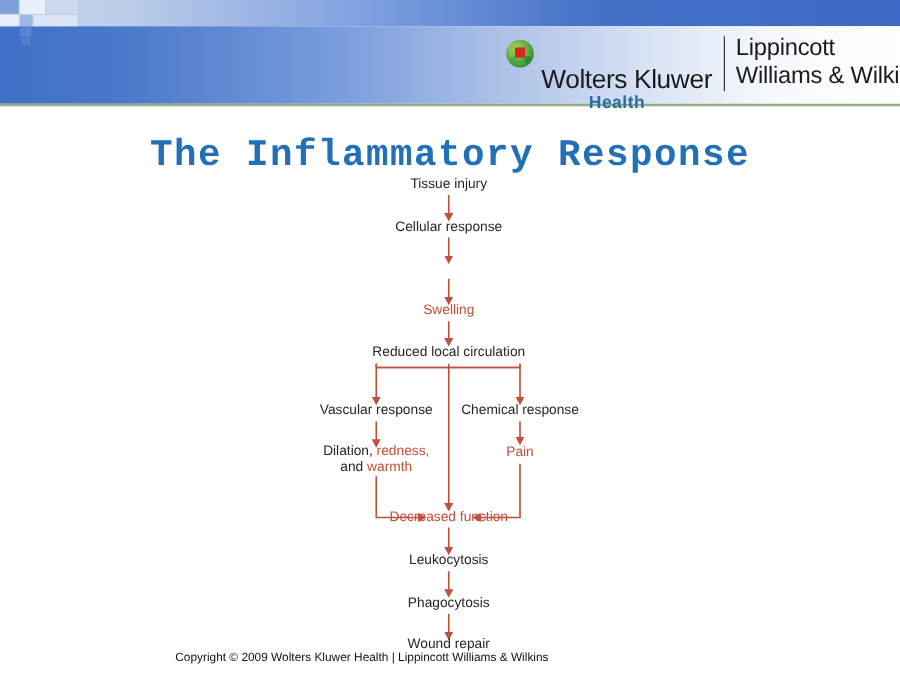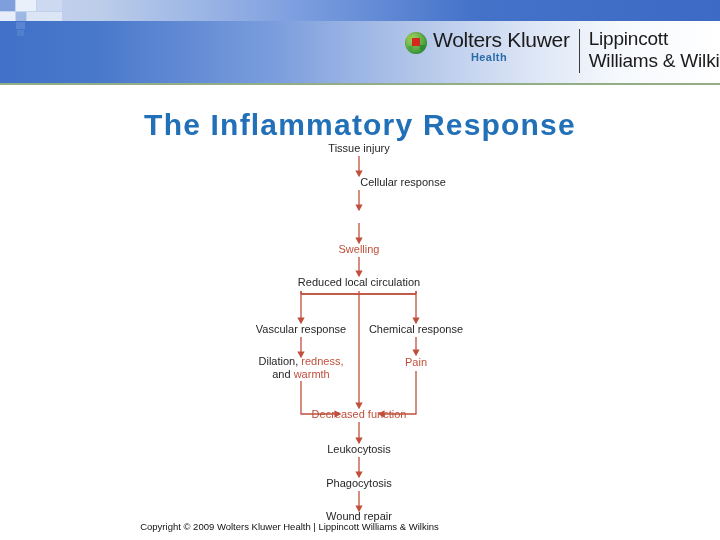--- a/index.html
+++ b/index.html
@@ -51,43 +51,43 @@
   }
   .logo-mark .sq{ position:absolute; }
   .logo-mark .sq.a{ left:7px;  top:6px;  width:8px; height:8px; background:#d4281f; }
   .logo-mark .sq.b{ left:2px;  top:3px;  width:5px; height:5px; background:#8fc53f; opacity:.85;}
   .logo-mark .sq.c{ left:15px; top:13px; width:5px; height:5px; background:#2c8a3c; opacity:.9;}
   .logo-mark .sq.d{ left:3px;  top:14px; width:5px; height:5px; background:#4aa24a; opacity:.8;}
   .wk-words{ display:flex; flex-direction:column; }
   .wk-name{
     font-family:"Liberation Sans", sans-serif;
     font-size:21px; color:#1b1b1b; line-height:23px;
-    letter-spacing:-.3px; white-space:nowrap;
+    letter-spacing:-.3px; white-space:nowrap;margin-top:24px;
   }
   .wk-health{
-    font-size:11px; color:#2a6ca8; line-height:12px;
+    font-size:14px; color:#2a6ca8; line-height:12px;
     margin-left:38px; letter-spacing:.4px; font-weight:bold;
   }
   .logo-div{
     width:1px; background:#3a3a3a; height:44px;
     margin:1px 9px 0 9px;
   }
   .lww{
     font-family:"Liberation Sans", sans-serif;
     font-size:19px; color:#1b1b1b; line-height:22px;
     letter-spacing:-.2px; white-space:nowrap;
   }
 
   
   #title{
     position:absolute; left:0; top:108px; width:720px;
     text-align:center;
     font-size:30px; font-weight:bold; color:#2270b8;
     letter-spacing:1.2px;
-    font-family:Liberation Sans, sans-serif;
+    font-family:Liberation Mono, monospace;
   }
 
   
   #flow{ position:absolute; left:0; top:0; width:620px; height:540px; }
   #flow svg{ position:absolute; left:0; top:0; }
   .node{
     position:absolute; transform:translate(-50%,-50%);
     white-space:nowrap; text-align:center;
     font-size:11px; color:#262626; line-height:13px;
     font-family:"Liberation Sans", sans-serif;
@@ -162,21 +162,21 @@
       <line x1="359" y1="457" x2="359" y2="473"></line>
       <line x1="359" y1="491" x2="359" y2="507"></line>
     </g>
     <g stroke="#c0503c" stroke-width="1.3" fill="none">
       <path d="M301,291 L301,294 M301,294 L416,294 M416,294 L416,291"></path>
       <line x1="301" y1="294" x2="416" y2="294"></line>
     </g>
   </svg>
 
   <div class="node" style="left:359px; top:148px;">Tissue injury</div>
-  <div class="node" style="left:359px; top:182px;margin-left:44px;">Cellular response</div>
+  <div class="node" style="left:359px; top:182px;">Cellular response</div>
   <div class="node red" style="left:359px; top:249px;">Swelling</div>
   <div class="node" style="left:359px; top:282px;">Reduced local circulation</div>
   <div class="node" style="left:301px; top:329px;">Vascular response</div>
   <div class="node" style="left:416px; top:329px;">Chemical response</div>
 
   <div class="node" style="left:301px; top:368px;">
     <span>Dilation, </span><span class="r">redness,</span><br>
     <span>and </span><span class="r">warmth</span>
   </div>
 

